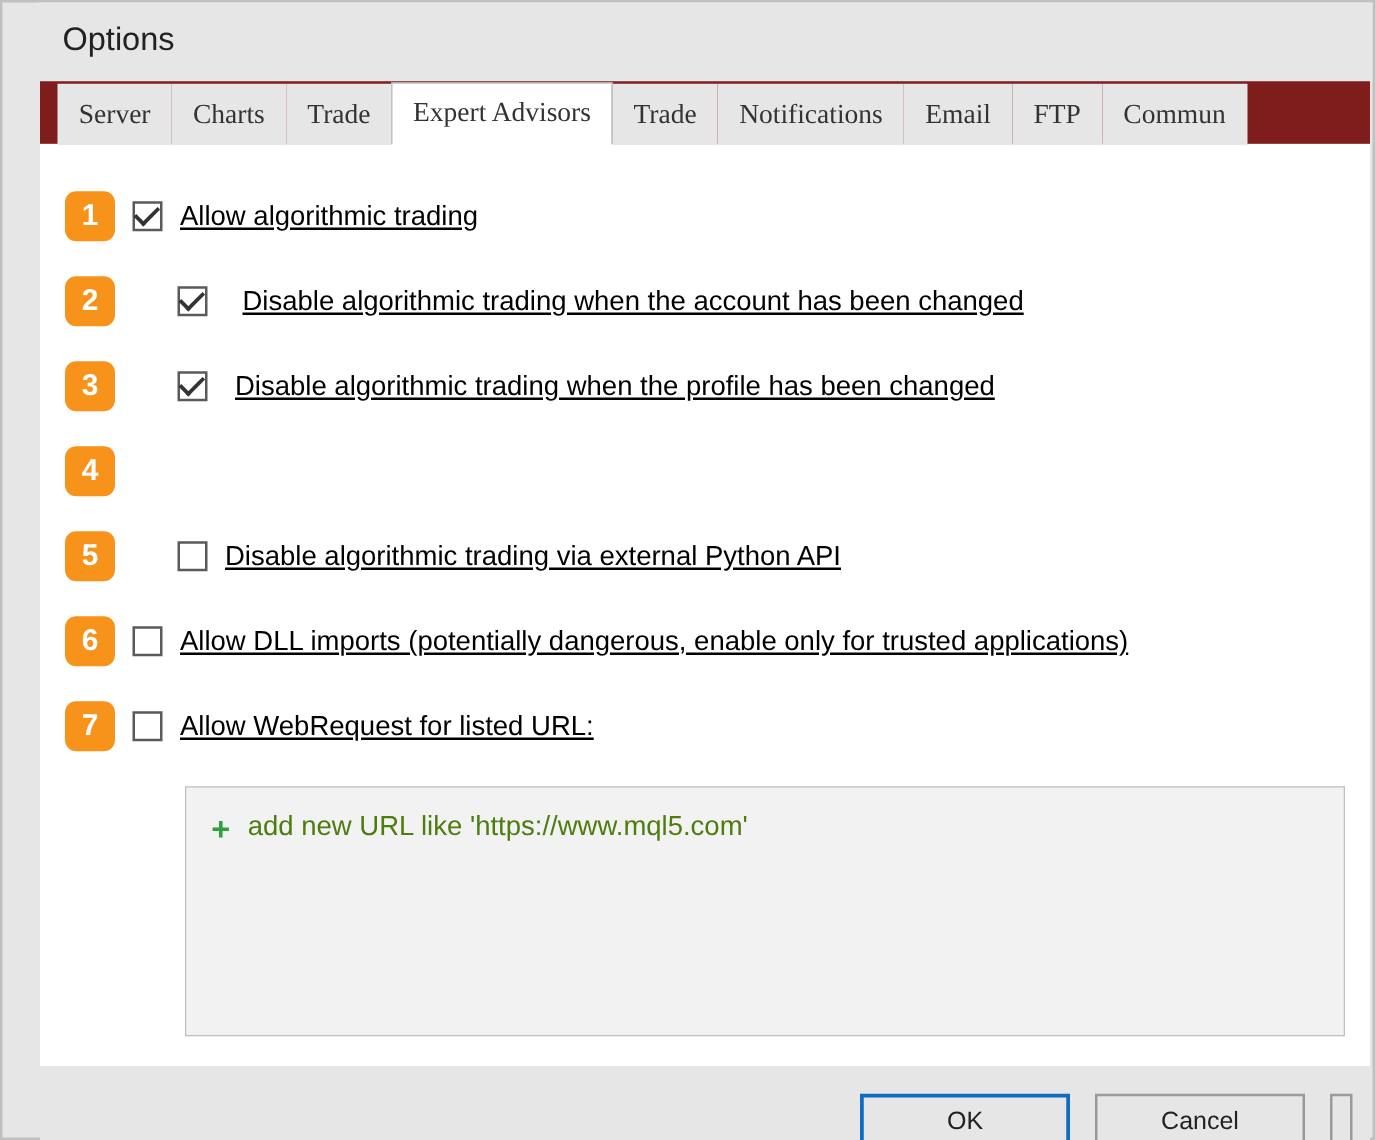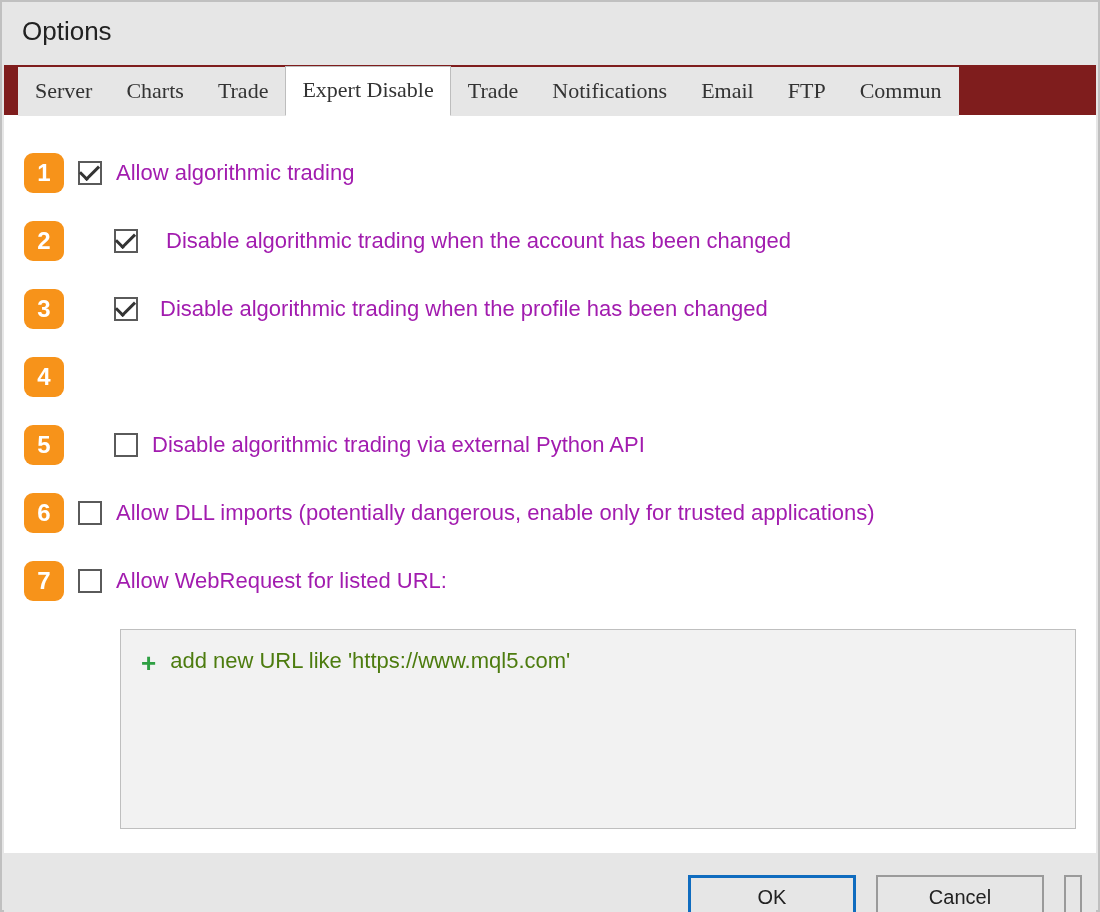--- a/index.html
+++ b/index.html
@@ -13,20 +13,21 @@
     height: 912px;
     overflow: hidden;
   }
   .window {
     width: 1100px;
     height: 912px;
     border: 2px solid #c0c0c0;
     background: #e6e6e6;
     display: flex;
     flex-direction: column;
+    padding-left: 28px;
   }
   .titlebar {
     padding: 14px 20px 18px 20px;
     font-size: 26px;
     color: #222;
     background: #e6e6e6;
   }
   .client {
     flex: 1;
     margin: 0 2px 0 2px;
@@ -105,22 +106,23 @@
     left: 4px;
     top: -2px;
     width: 8px;
     height: 16px;
     border-right: 3px solid #333;
     border-bottom: 3px solid #333;
     transform: rotate(45deg);
   }
   .opt-label {
     font-size: 22px;
-    color: #a21caf;
+    color: #000000;
     white-space: nowrap;
+    text-decoration: underline;
   }
   .url-box {
     margin-left: 96px;
     margin-right: 0;
     background: #f2f2f2;
     border: 1px solid #bfbfbf;
     height: 200px;
     padding: 18px 20px;
     display: flex;
     align-items: flex-start;
@@ -175,21 +177,21 @@
 
 <div class="window">
   <div class="titlebar">Options</div>
 
   <div class="client">
 
     <div class="tabs-strip">
       <div class="tab">Server</div>
       <div class="tab">Charts</div>
       <div class="tab">Trade</div>
-      <div class="tab active">Expert Disable</div>
+      <div class="tab active">Expert Advisors</div>
       <div class="tab">Trade</div>
       <div class="tab">Notifications</div>
       <div class="tab">Email</div>
       <div class="tab">FTP</div>
       <div class="tab">Commun</div>
     </div>
 
     <div class="tab-panel">
 
       <div class="row indent1">

